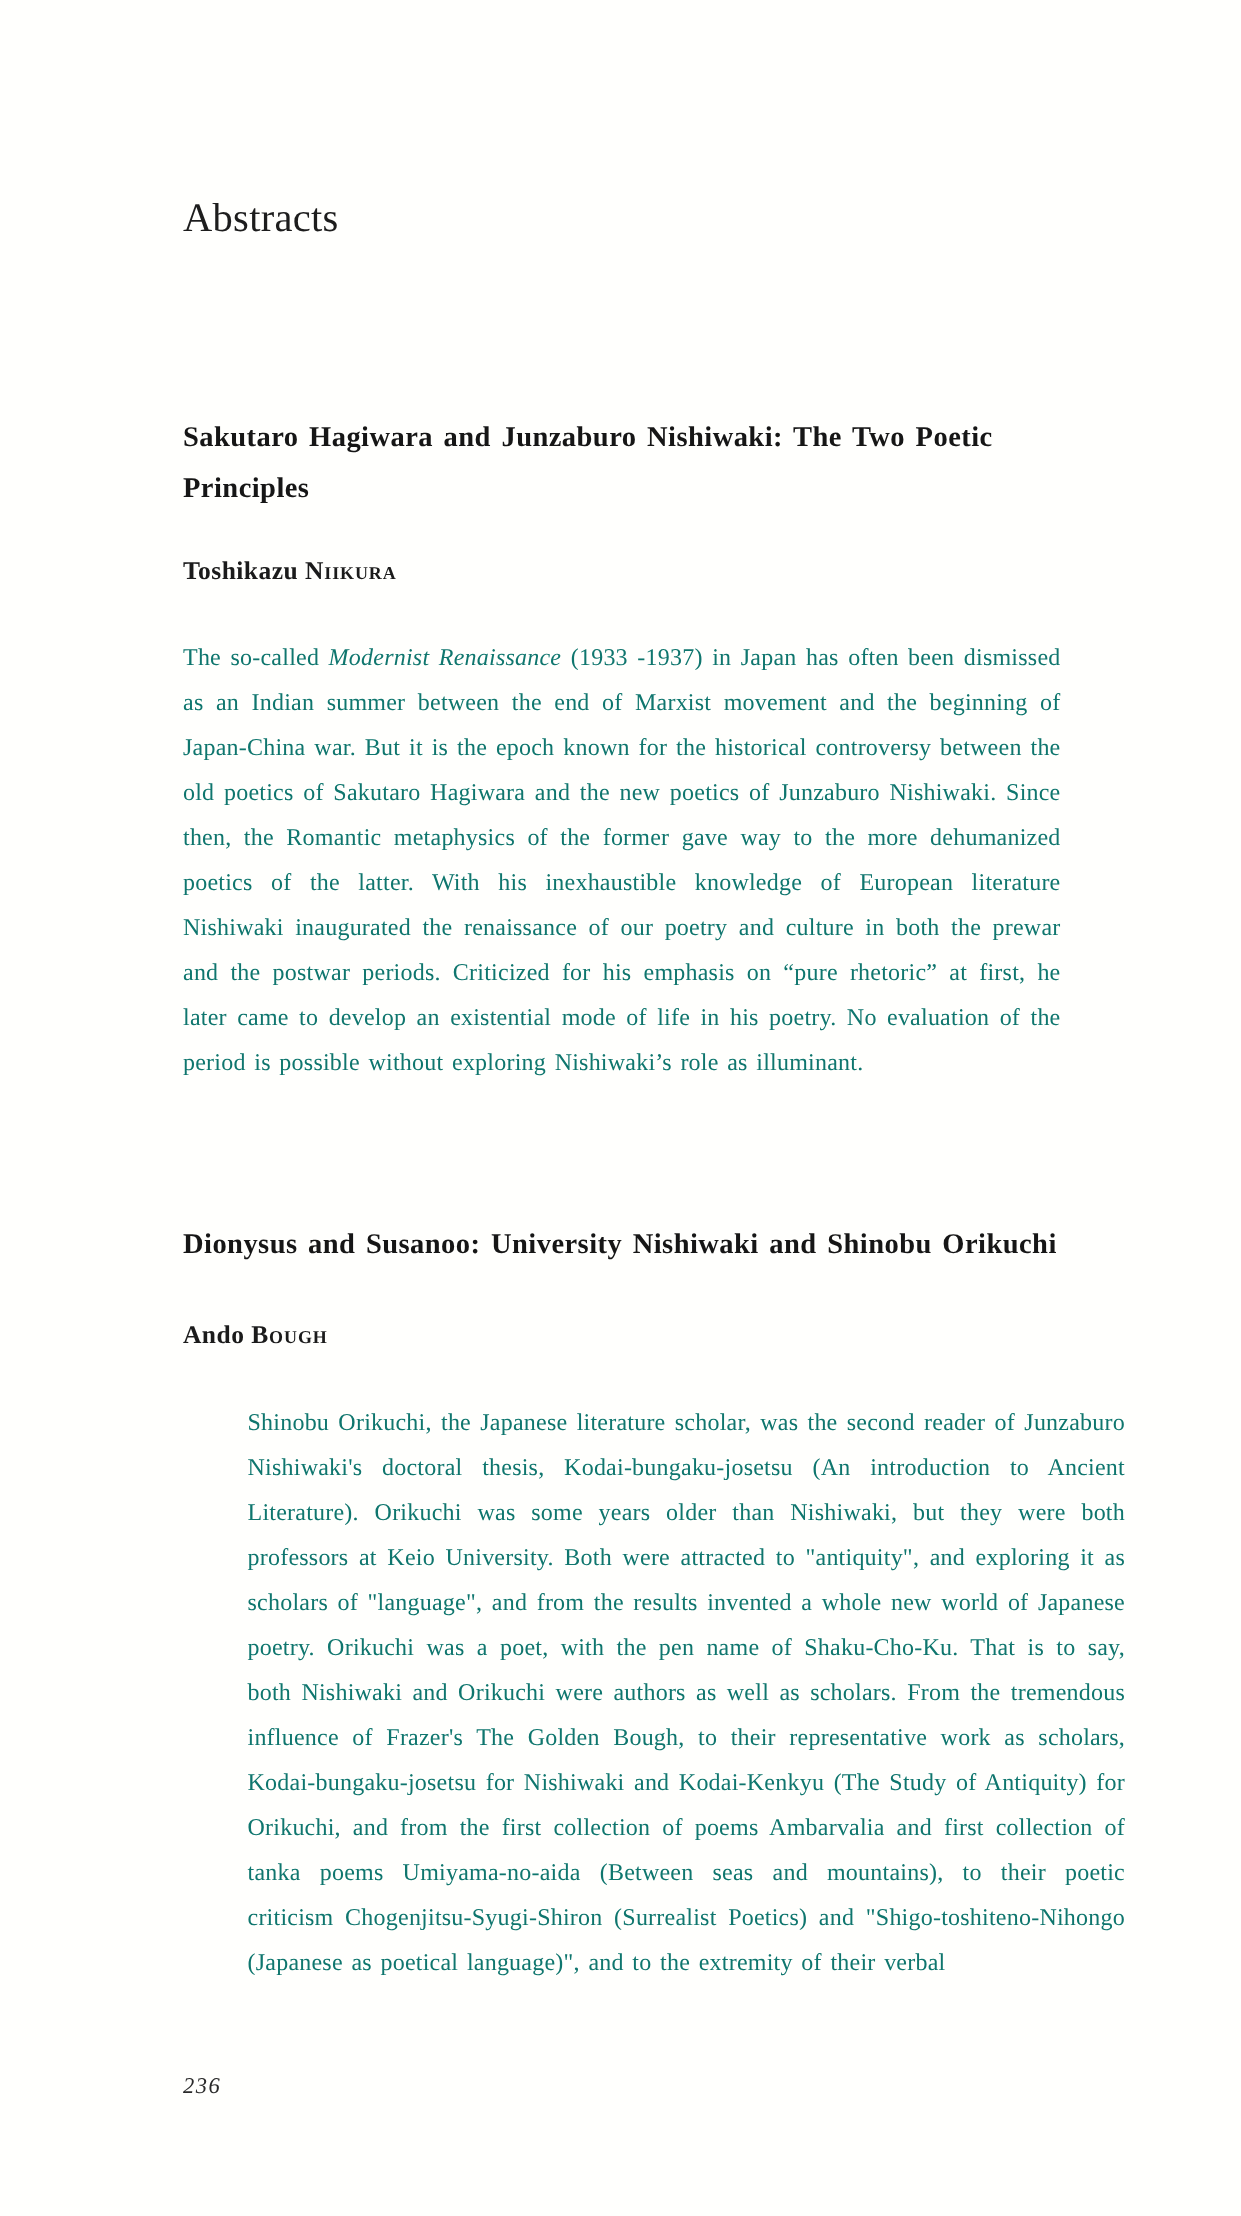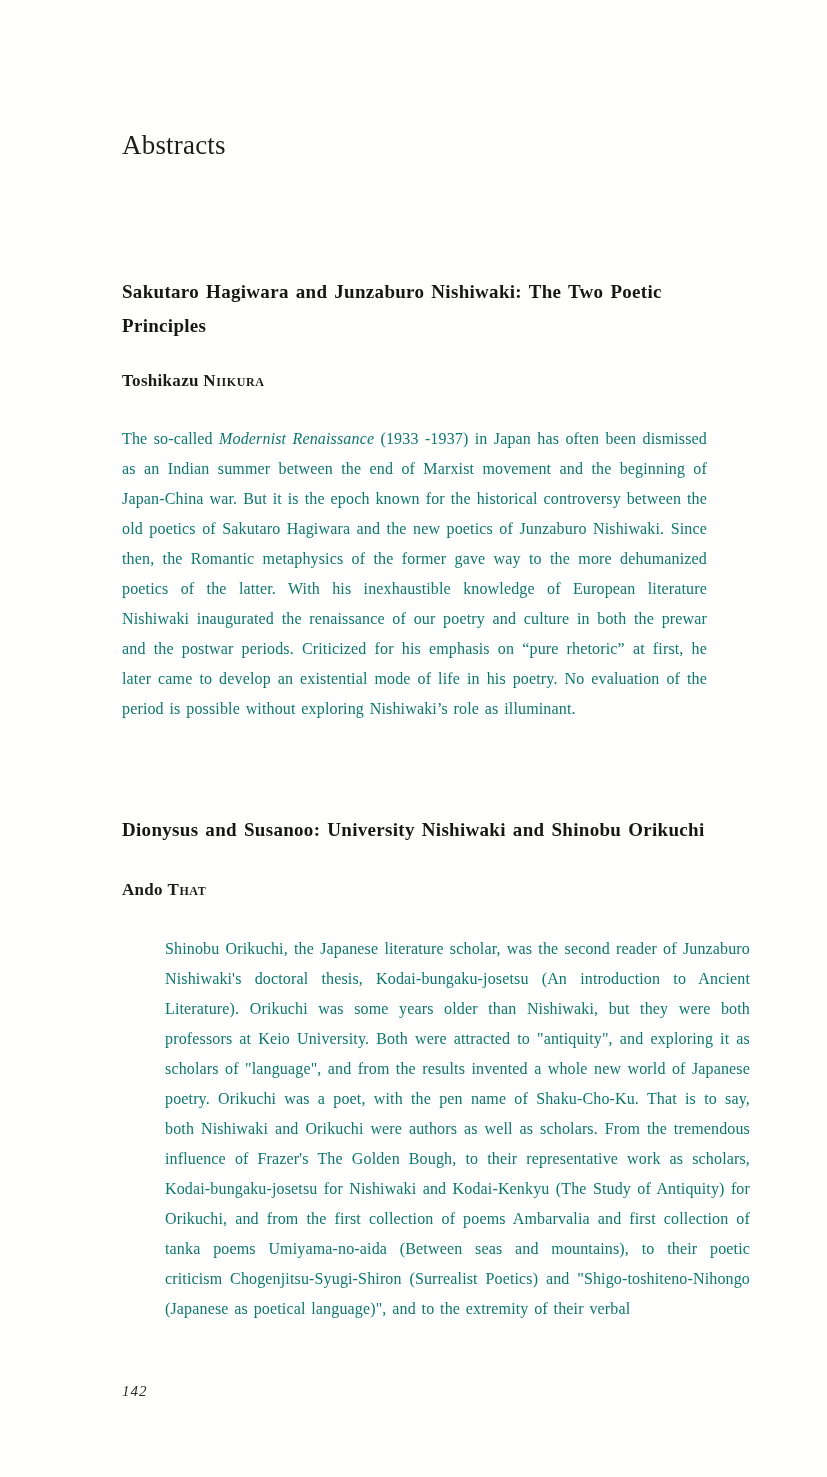--- a/index.html
+++ b/index.html
@@ -96,20 +96,20 @@
     <h2 class="col section-title title-1">Sakutaro Hagiwara and Junzaburo Nishiwaki: The Two Poetic Principles</h2>
 
     <p class="col author author-1"><span>Toshikazu</span> <span class="sc">Niikura</span></p>
 
     <p class="col abstract-body body-1"><span>The so-called </span><em>Modernist Renaissance</em><span> (1933 -1937) in Japan has often been dismissed as an Indian summer between the end of Marxist movement and the beginning of Japan-China war. But it is the epoch known for the historical controversy between the old poetics of Sakutaro Hagiwara and the new poetics of Junzaburo Nishiwaki. Since then, the Romantic metaphysics of the former gave way to the more dehumanized poetics of the latter. With his inexhaustible knowledge of European literature Nishiwaki inaugurated the renaissance of our poetry and culture in both the prewar and the postwar periods. Criticized for his emphasis on “pure rhetoric” at first, he later came to develop an existential mode of life in his poetry. No evaluation of the period is possible without exploring Nishiwaki’s role as illuminant.</span></p>
   </section>
 
   <section>
     <h2 class="col section-title title-2">Dionysus and Susanoo: University Nishiwaki and Shinobu Orikuchi</h2>
 
-    <p class="col author author-2"><span>Ando</span> <span class="sc">That</span></p>
+    <p class="col author author-2"><span>Ando</span> <span class="sc">Bough</span></p>
 
     <p class="col abstract-body body-2"><span></span><em></em><span>Shinobu Orikuchi, the Japanese literature scholar, was the second reader of Junzaburo Nishiwaki's doctoral thesis, Kodai-bungaku-josetsu (An introduction to Ancient Literature). Orikuchi was some years older than Nishiwaki, but they were both professors at Keio University. Both were attracted to "antiquity", and exploring it as scholars of "language", and from the results invented a whole new world of Japanese poetry. Orikuchi was a poet, with the pen name of Shaku-Cho-Ku. That is to say, both Nishiwaki and Orikuchi were authors as well as scholars. From the tremendous influence of Frazer's The Golden Bough, to their representative work as scholars, Kodai-bungaku-josetsu for Nishiwaki and Kodai-Kenkyu (The Study of Antiquity) for Orikuchi, and from the first collection of poems Ambarvalia and first collection of tanka poems Umiyama-no-aida (Between seas and mountains), to their poetic criticism Chogenjitsu-Syugi-Shiron (Surrealist Poetics) and "Shigo-toshiteno-Nihongo (Japanese as poetical language)", and to the extremity of their verbal</span></p>
   </section>
 
-  <div class="page-number">142</div>
+  <div class="page-number">236</div>
 
 </div>
 
 </body></html>

